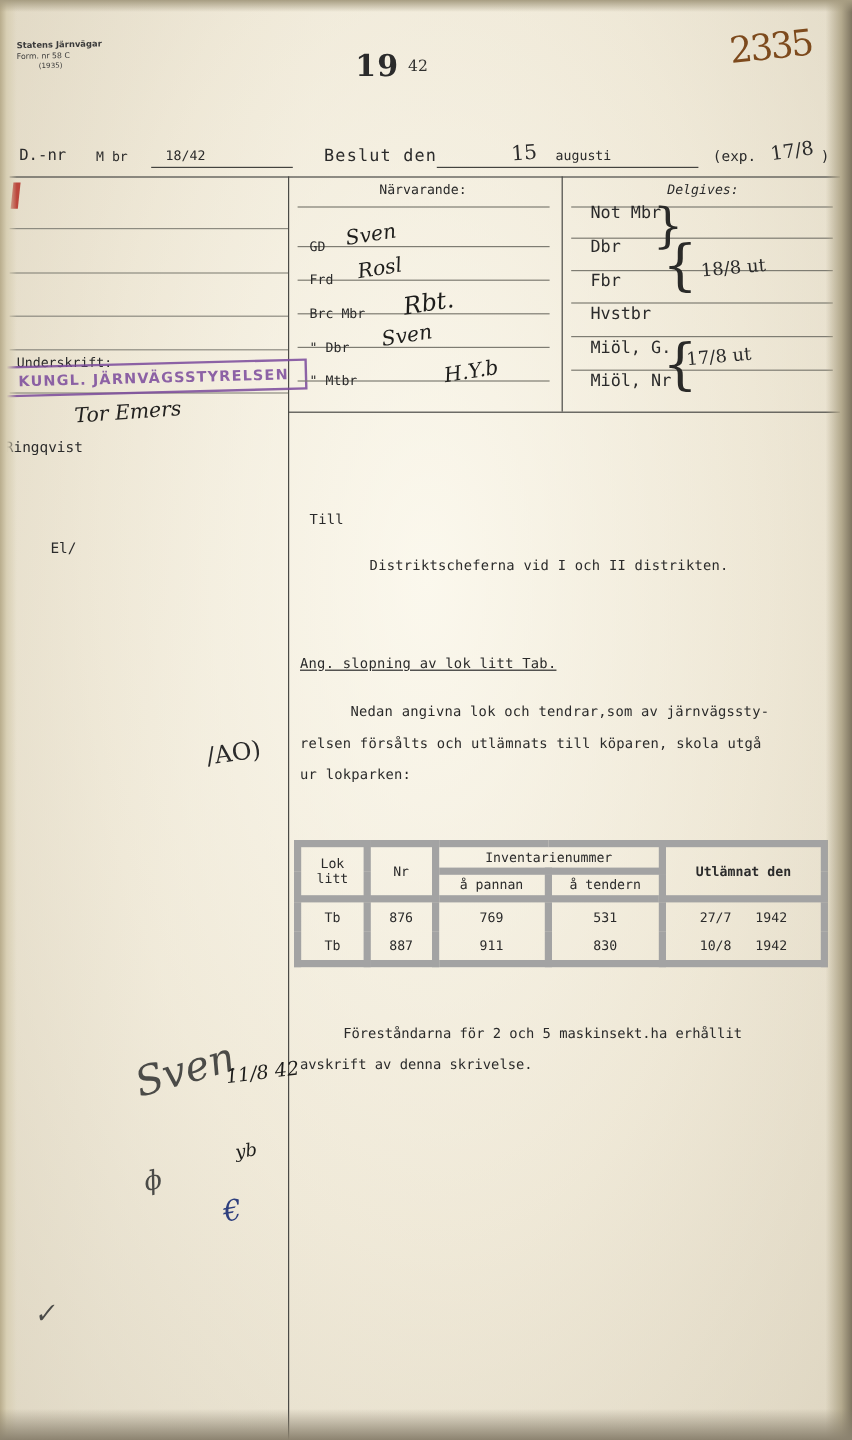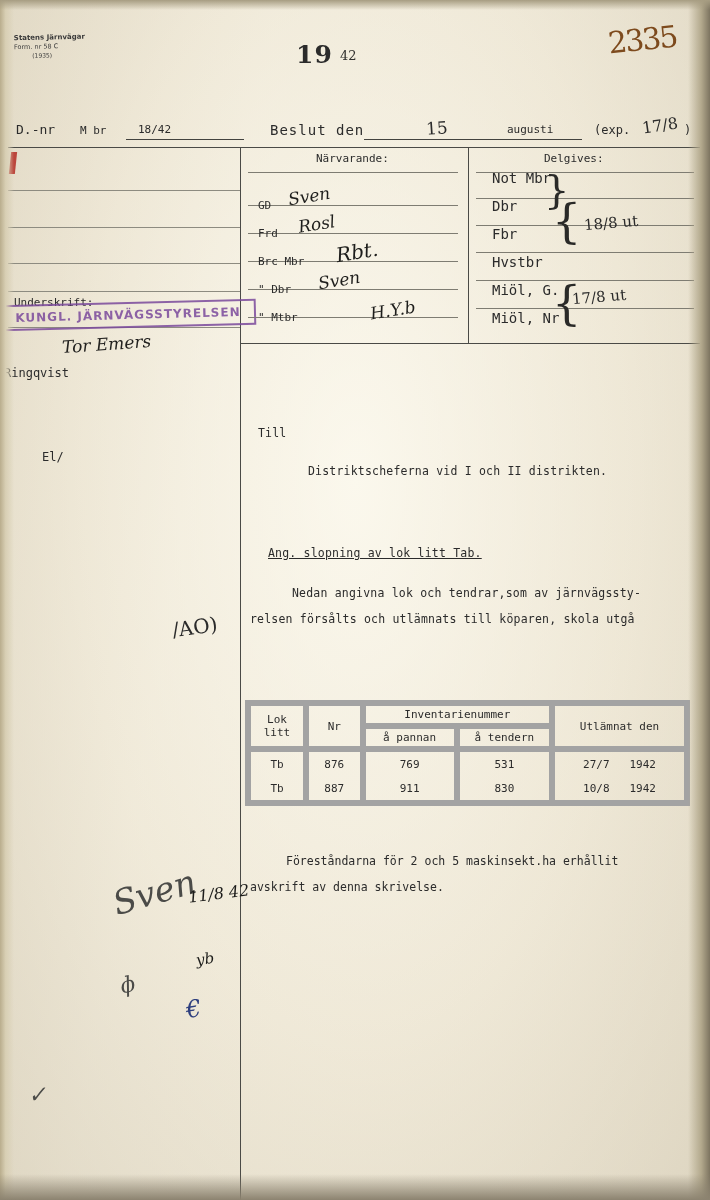--- a/index.html
+++ b/index.html
@@ -104,21 +104,20 @@
   .beslut-line { position: absolute; left: 348px; top: 21px; width: 218px; height: 1px; background: #43433f; }
   .beslut-date {
     position: absolute; left: 410px; top: 0px;
     font-family: "DejaVu Serif", serif;
     font-size: 17px;
     transform: rotate(-4deg);
   }
   .beslut-month {
     position: absolute; left: 447px; top: 5px;
     font-size: 11px;
-    margin-left: 44px;
   }
   .exp-label { position: absolute; left: 578px; top: 5px; font-size: 12px; }
   .exp-val {
     position: absolute; left: 626px; top: -2px;
     font-family: "DejaVu Serif", serif;
     font-size: 16px;
     transform: rotate(-8deg);
   }
   .exp-paren { position: absolute; left: 668px; top: 5px; font-size: 12px; }
 
@@ -179,21 +178,21 @@
     font-family: "DejaVu Sans Mono", monospace;
   }
   .el-mark {
     position: absolute;
     left: 42px; top: 450px;
     font-size: 12px;
   }
 
   
   .narv-title { position: absolute; left: 316px; top: 152px; font-size: 11px; }
-  .delg-title { position: absolute; left: 544px; top: 152px; font-size: 11px; }
+  .delg-title { position: absolute; left: 556px; top: 152px; font-size: 11px; font-style: italic; }
   .narv-list { position: absolute; left: 258px; top: 192px; font-size: 11px; line-height: 28px; }
   .delg-list { position: absolute; left: 492px; top: 164px; font-size: 14px; line-height: 28px; }
 
   .narv-rule { position: absolute; left: 248px; width: 210px; height: 1px; background: #7e7c72; }
   .delg-rule { position: absolute; left: 476px; width: 218px; height: 1px; background: #7e7c72; }
 
   .brace {
     position: absolute;
     font-family: "DejaVu Serif", serif;
     font-size: 40px;
@@ -222,21 +221,21 @@
     width: 440px;
     font-size: 11.5px;
     line-height: 26px;
     letter-spacing: .2px;
   }
   .b-till { margin-left: 8px; }
   .b-distrikt { margin-left: 58px; margin-top: 12px;}
   .b-subject {
     margin-top: 56px;
     text-decoration: underline;
-    margin-left: 18px;
+    margin-left: 0px;
   }
   .b-para { margin-top: 14px; }
   .b-para .indent { display: inline-block; width: 42px; }
 
   
   .tbl {
     position: absolute;
     left: 245px;
     top: 700px;
     width: 445px;
@@ -374,35 +373,36 @@
   <div class="hand-date" style="left:584px; top:214px;">18/8 ut</div>
   <div class="hand-date" style="left:572px; top:288px;">17/8 ut</div>
 
   <div class="body">
     <div class="b-till">Till</div>
     <div class="b-distrikt">Distriktscheferna vid I och II distrikten.</div>
     <div class="b-subject">Ang. slopning av lok litt Tab.</div>
     <div class="b-para">
       <div><span class="indent"></span><span>Nedan angivna lok och tendrar,som av järnvägssty-</span></div>
       <div>relsen försålts och utlämnats till köparen,  skola utgå</div>
+      <div>ur lokparken:</div>
     </div>
   </div>
 
   <div class="side-scribble">/AO)</div>
 
   <table class="tbl">
     <tbody>
         <tr>
       <td rowspan="2" style="width:54px;">
         <div>Lok</div>
         <div>litt</div>
       </td>
       <td rowspan="2" style="width:54px;">Nr</td>
       <td colspan="2">Inventarienummer</td>
-      <td rowspan="2" style="width:145px;">Utlämnat den</td>
+      <td rowspan="2" style="width:145px;font-weight:bold;">Utlämnat den</td>
     </tr>
     <tr>
       <td style="width:95px;">å pannan</td>
       <td style="width:95px;">å tendern</td>
     </tr>
     <tr>
       <td class="data" style="border-bottom:none;">Tb</td>
       <td class="data" style="border-bottom:none;">876</td>
       <td class="data" style="border-bottom:none;">769</td>
       <td class="data" style="border-bottom:none;">531</td>

